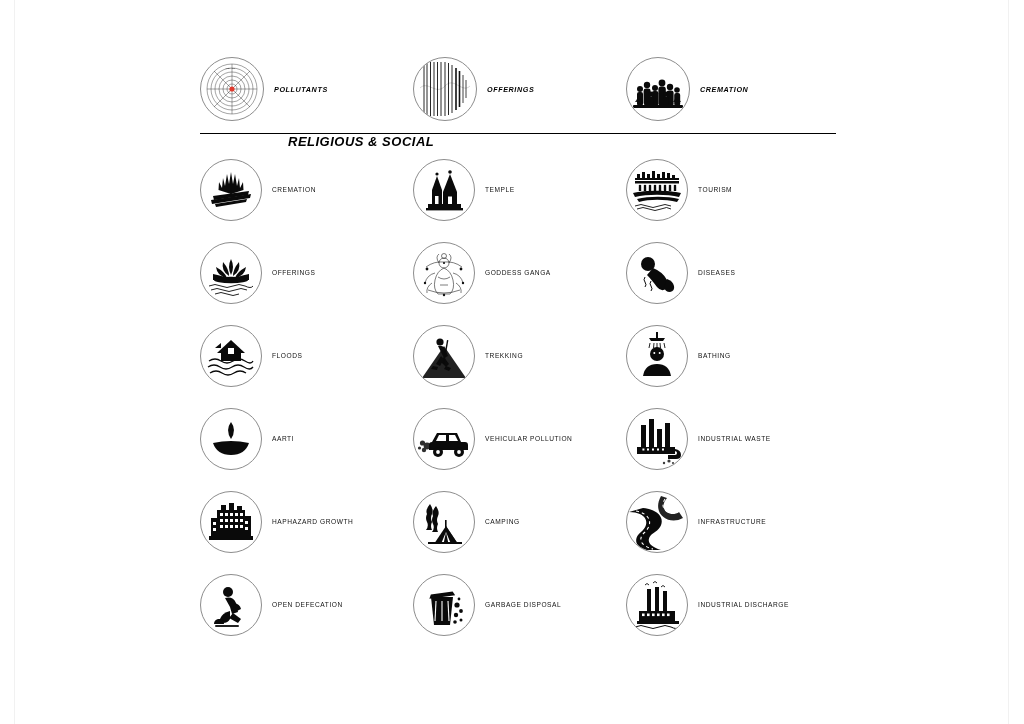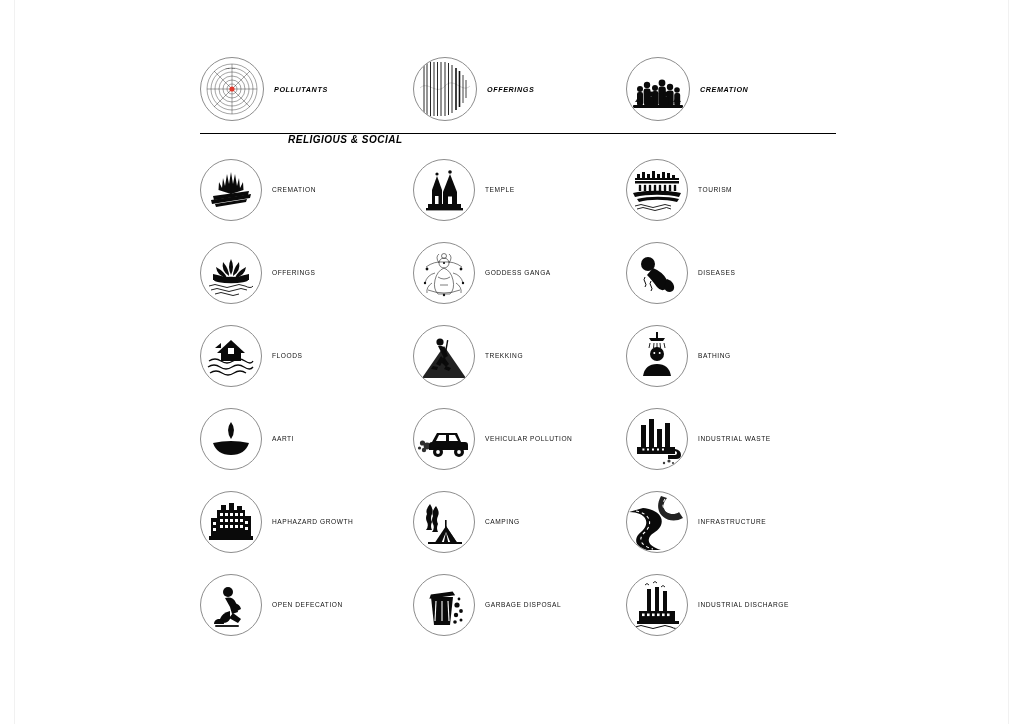--- a/index.html
+++ b/index.html
@@ -53,21 +53,21 @@
     left: 200px;
     top: 133px;
     width: 636px;
     height: 1px;
     background: #000;
   }
   .section-title {
     position: absolute;
     left: 288px;
     top: 134px;
-    font-size: 10px;
+    font-size: 13px;
     font-weight: bold;
     font-style: italic;
     letter-spacing: 0.5px;
     color: #000;
     white-space: nowrap;
   }
 
   
   .grid {
     position: absolute;

